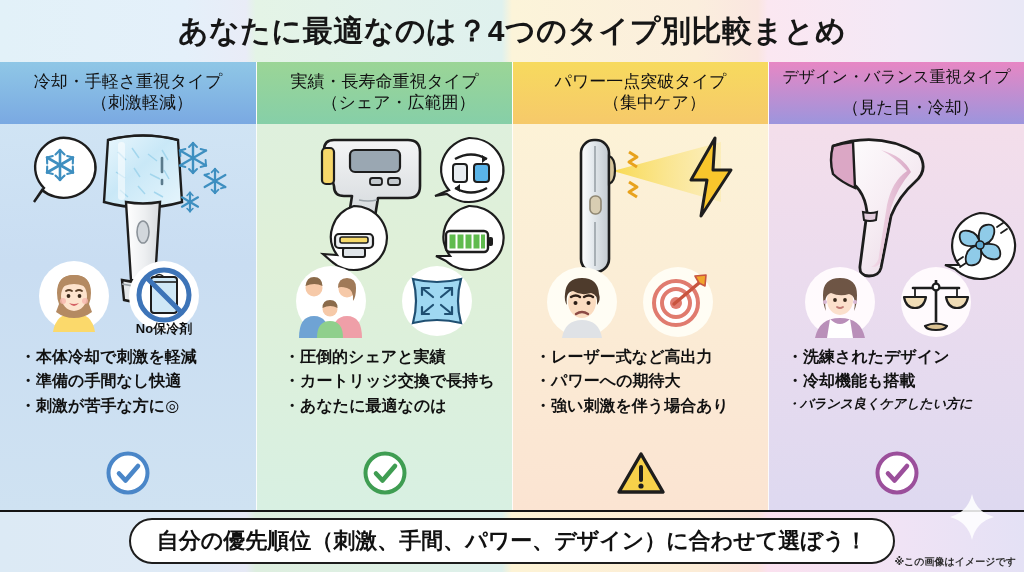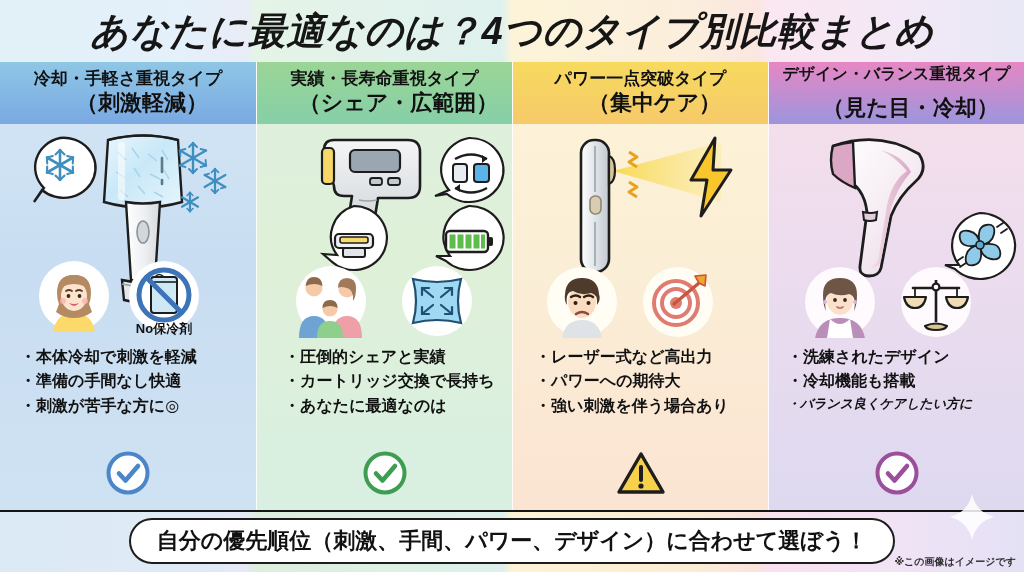--- a/index.html
+++ b/index.html
@@ -23,22 +23,22 @@
     height:62px;
     flex:0 0 62px;
     display:flex; align-items:center; justify-content:center;
     background:linear-gradient(90deg,
       #e2f1f8 0%, #e4f0fa 18%, #e9ecf7 24%,
       #e4f4e6 25%, #e2f2ec 38%, #dff1ee 49%,
       #fcf4d9 50%, #fbeedd 68%, #fae6e0 74%,
       #fbe7f1 75%, #f3e8f6 88%, #e9e8f6 100%);
   }
   .title-text {
-    font-size:38px; font-weight:bold; color:#161616;
-    letter-spacing:0.5px; white-space:nowrap;font-style:italic;
+    font-size:30px; font-weight:bold; color:#161616;
+    letter-spacing:0.5px; white-space:nowrap;
   }
 
   
   .columns {
     flex:1 1 auto;
     display:flex;
     position:relative;
   }
   .col {
     width:25%;
@@ -54,22 +54,22 @@
 
   
   .col-head {
     flex:0 0 62px;
     display:flex; flex-direction:column;
     align-items:center; justify-content:center;
     text-align:center;
     line-height:1.22;
     padding:0 4px;
   }
-  .col-head .h1 { font-size:17px; font-weight:bold; color:#111; white-space:nowrap;text-align:right; }
-  .col-head .h2 { font-size:22px; font-weight:bold; color:#111; white-space:nowrap;margin-left:28px; }
+  .col-head .h1 { font-size:17px; font-weight:normal; color:#111; white-space:nowrap;text-align:right; }
+  .col-head .h2 { font-size:17px; font-weight:normal; color:#111; white-space:nowrap;margin-left:28px; }
 
   .head-1 { background:linear-gradient(180deg,#8fc7e6 0%, #7aa9e2 100%); }
   .head-2 { background:linear-gradient(180deg,#9bd596 0%, #86cfa8 100%); }
   .head-3 { background:linear-gradient(180deg,#f7da5e 0%, #f6c96a 100%); }
   .head-4 { background:linear-gradient(180deg,#e787c4 0%, #9c95dd 100%);gap:12px; }
 
   
   .stage {
     flex:0 0 215px;
     position:relative;

